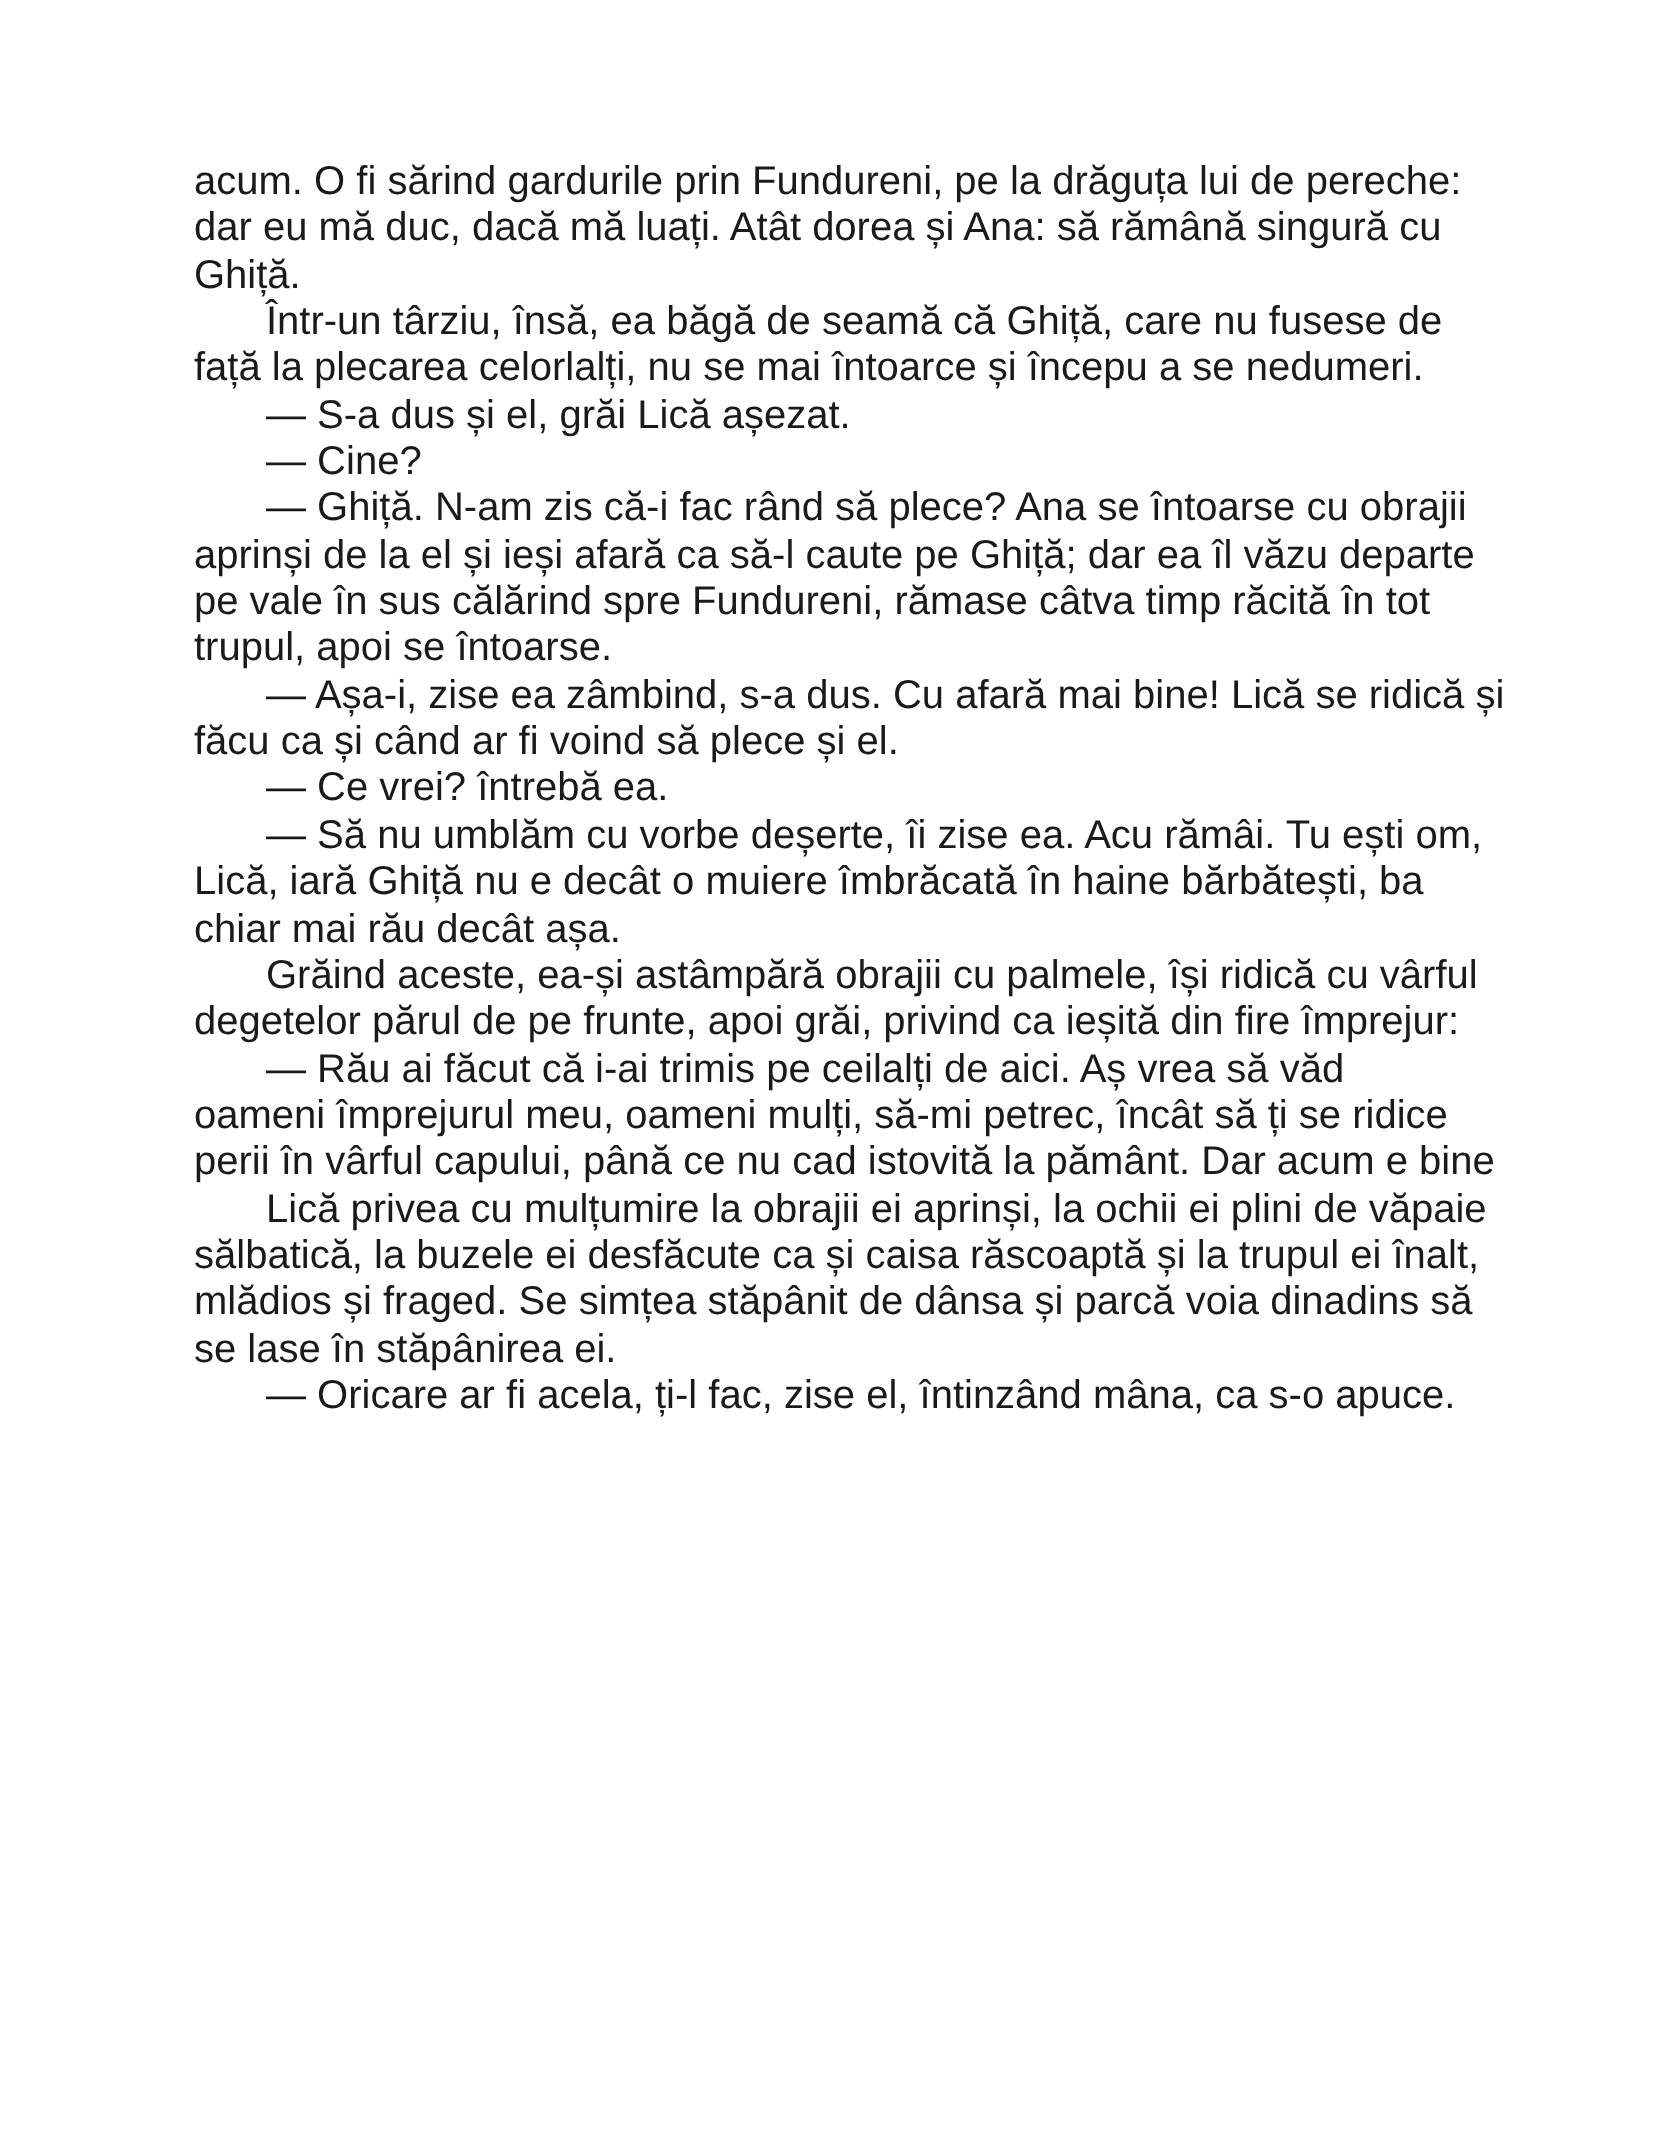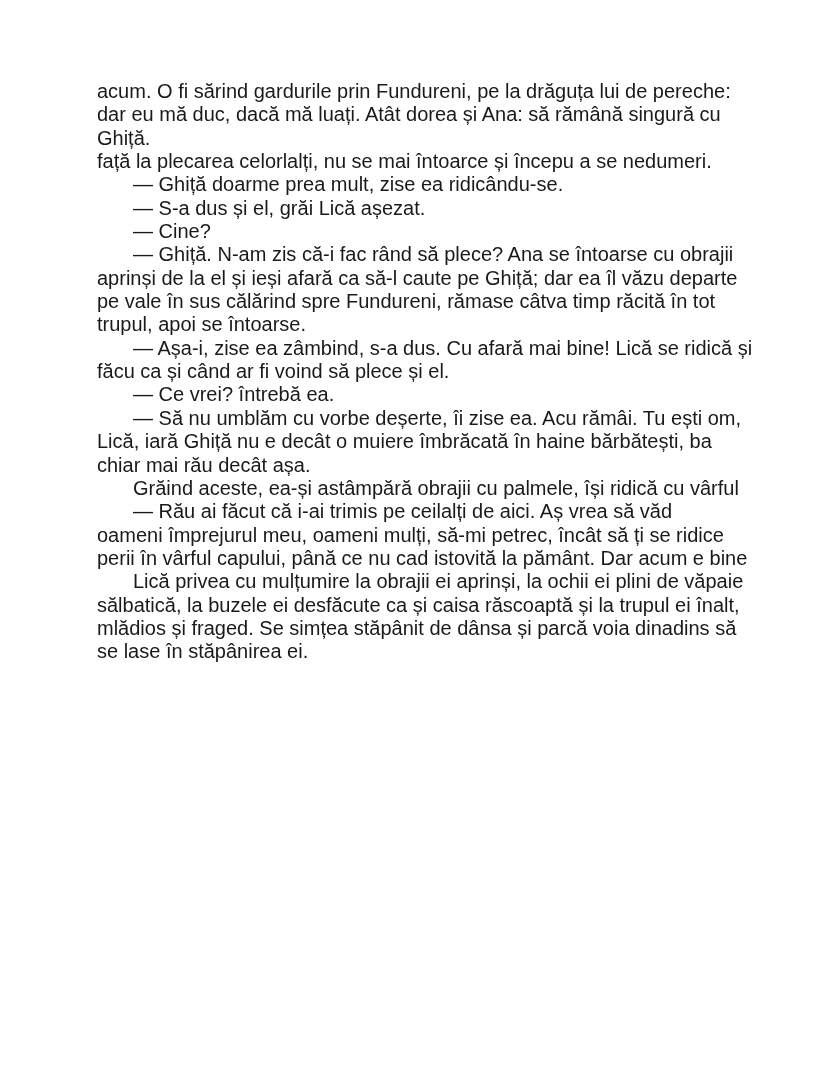--- a/index.html
+++ b/index.html
@@ -39,24 +39,22 @@
 </head>
 <body>
 
 <div class="page">
   <p class="first">
     <span class="line">acum. O fi sărind gardurile prin Fundureni, pe la drăguța lui de pereche:</span>
     <span class="line">dar eu mă duc, dacă mă luați. Atât dorea și Ana: să rămână singură cu</span>
     <span class="line">Ghiță.</span>
   </p>
   <p>
+    <span class="line" style="padding-left:36px;text-indent:0">Într-un târziu, însă, ea băgă de seamă că Ghiță, care nu fusese de</span>
     <span class="line" style="text-indent:0">față la plecarea celorlalți, nu se mai întoarce și începu a se nedumeri.</span>
-  </p>
-  <p>
-    <span class="line" style="padding-left:36px;text-indent:0">— Ghiță doarme prea mult, zise ea ridicându-se.</span>
   </p>
   <p>
     <span class="line" style="padding-left:36px;text-indent:0">— S-a dus și el, grăi Lică așezat.</span>
   </p>
   <p>
     <span class="line" style="padding-left:36px;text-indent:0">— Cine?</span>
   </p>
   <p>
     <span class="line" style="padding-left:36px;text-indent:0">— Ghiță. N-am zis că-i fac rând să plece? Ana se întoarse cu obrajii</span>
     <span class="line" style="text-indent:0">aprinși de la el și ieși afară ca să-l caute pe Ghiță; dar ea îl văzu departe</span>
@@ -70,25 +68,29 @@
   <p>
     <span class="line" style="padding-left:36px;text-indent:0">— Ce vrei? întrebă ea.</span>
   </p>
   <p>
     <span class="line" style="padding-left:36px;text-indent:0">— Să nu umblăm cu vorbe deșerte, îi zise ea. Acu rămâi. Tu ești om,</span>
     <span class="line" style="text-indent:0">Lică, iară Ghiță nu e decât o muiere îmbrăcată în haine bărbătești, ba</span>
     <span class="line" style="text-indent:0">chiar mai rău decât așa.</span>
   </p>
   <p>
     <span class="line" style="padding-left:36px;text-indent:0">Grăind aceste, ea-și astâmpără obrajii cu palmele, își ridică cu vârful</span>
+    <span class="line" style="text-indent:0">degetelor părul de pe frunte, apoi grăi, privind ca ieșită din fire împrejur:</span>
   </p>
   <p>
     <span class="line" style="padding-left:36px;text-indent:0">— Rău ai făcut că i-ai trimis pe ceilalți de aici. Aș vrea să văd</span>
     <span class="line" style="text-indent:0">oameni împrejurul meu, oameni mulți, să-mi petrec, încât să ți se ridice</span>
     <span class="line" style="text-indent:0">perii în vârful capului, până ce nu cad istovită la pământ. Dar acum e bine</span>
   </p>
   <p>
     <span class="line" style="padding-left:36px;text-indent:0">Lică privea cu mulțumire la obrajii ei aprinși, la ochii ei plini de văpaie</span>
     <span class="line" style="text-indent:0">sălbatică, la buzele ei desfăcute ca și caisa răscoaptă și la trupul ei înalt,</span>
     <span class="line" style="text-indent:0">mlădios și fraged. Se simțea stăpânit de dânsa și parcă voia dinadins să</span>
     <span class="line" style="text-indent:0">se lase în stăpânirea ei.</span>
   </p>
+  <p>
+    <span class="line" style="padding-left:36px;text-indent:0">— Oricare ar fi acela, ți-l fac, zise el, întinzând mâna, ca s-o apuce.</span>
+  </p>
 </div>
 
 </body></html>

